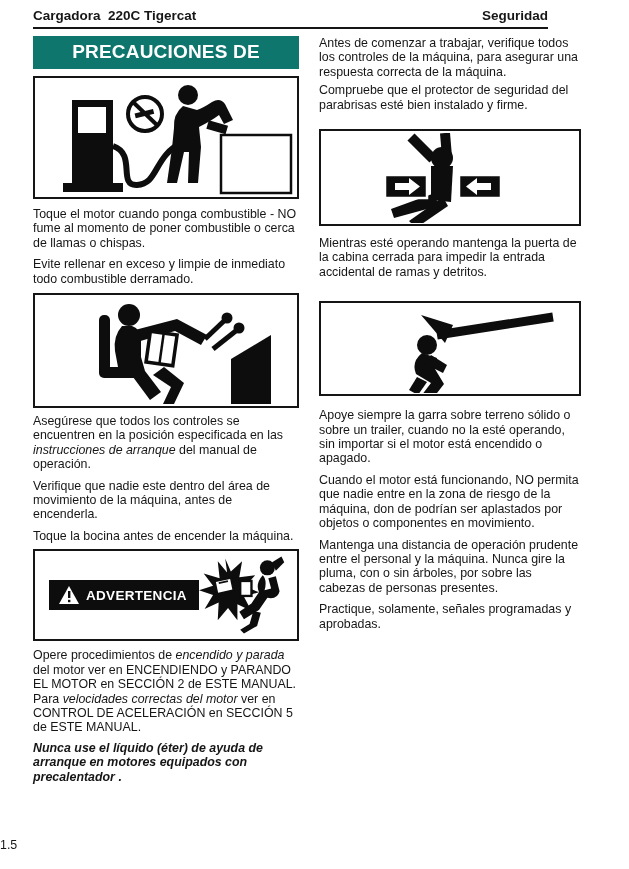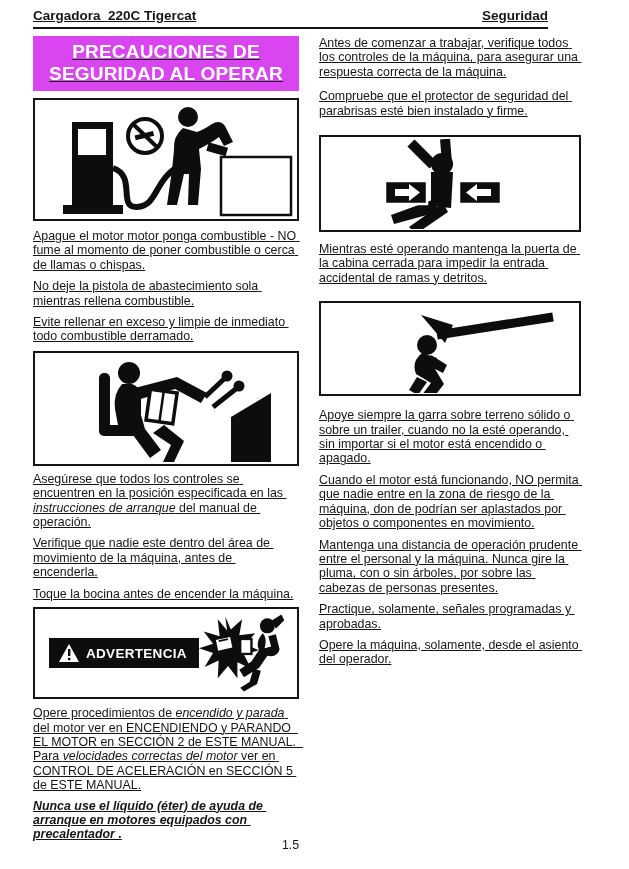--- a/index.html
+++ b/index.html
@@ -2,37 +2,37 @@
 <html><head>
 <meta charset="utf-8">
 <style>
   * { margin:0; padding:0; box-sizing:border-box; }
   html,body { background:#ffffff; }
   body {
     width:629px; height:869px; position:relative; overflow:hidden;
     font-family:"Liberation Sans","DejaVu Sans",sans-serif;
     color:#161616;
   }
-  .page { width:581px; height:869px; position:relative;text-decoration:underline; }
+  .page { width:581px; height:869px; position:relative; }
 
   
   .hdr { padding:8px 33px 0 33px; display:flex; justify-content:space-between; align-items:baseline; }
   .hdr span { font-size:13.5px; font-weight:bold; white-space:pre; }
   .hdr-rule { margin:4px 33px 0 33px; border-bottom:2px solid #151515; }
 
   
   .cols { display:flex; padding:7px 33px 0 33px; gap:20px; }
   .col { width:266px; }
 
   .p { font-size:12.4px; line-height:14.4px; margin-bottom:7px; white-space:pre-wrap; }
   .it { font-style:italic; }
   .bold-it { font-weight:bold; font-style:italic; }
 
   .title-box {
-    background:#d946ef; color:#ffffff; text-align:center;
+    background:#0f766e; color:#ffffff; text-align:center;
     font-weight:bold; font-size:19px; line-height:22px;
     padding:5px 2px 6px 2px; margin-bottom:7px; letter-spacing:.2px;
   }
 
   .picto-box {
     border:2px solid #151515; background:#ffffff;
     display:flex; align-items:center; justify-content:center;
     margin-bottom:8px;
   }
   .picto-box svg { display:block; }
@@ -43,41 +43,40 @@
     padding:0 12px 0 14px;
   }
   .adv-bar {
     background:#0d0d0d; color:#ffffff; height:30px;
     display:flex; align-items:center; gap:7px; padding:0 12px 0 10px;
     font-weight:bold; font-size:13.5px; letter-spacing:.3px;
   }
 
   .pagenum {
     position:absolute; left:0; top:838px; width:100%;
-    text-align:center; font-size:12.4px;
+    text-align:left; font-size:12.4px;
   }
 </style>
 </head>
 <body>
 
 <div class="page">
 
   <div class="hdr">
     <span>Cargadora  220C Tigercat</span>
     <span>Seguridad</span>
   </div>
   <div class="hdr-rule"></div>
 
   <div class="cols">
 
     <div class="col">
 
       <div class="title-box">
         <div>PRECAUCIONES DE</div>
-        <div>SEGURIDAD AL OPERAR</div>
       </div>
 
       <div class="picto-box" style="height:123px">
         <svg width="258" height="115" viewBox="0 0 258 115" aria-hidden="true">
           <rect x="26" y="103" width="60" height="9" fill="#0d0d0d"></rect>
           <rect x="35" y="20" width="41" height="86" fill="#0d0d0d"></rect>
           <rect x="41" y="27" width="28" height="26" fill="#ffffff"></rect>
           <path d="M76,66 C100,74 80,106 100,105 C122,104 116,76 146,62" fill="none" stroke="#0d0d0d" stroke-width="6"></path>
           <circle cx="108" cy="34" r="17" fill="#ffffff" stroke="#0d0d0d" stroke-width="4"></circle>
           <g transform="rotate(-14 108 34)">
@@ -86,22 +85,21 @@
           <line x1="96" y1="22" x2="121" y2="46" stroke="#0d0d0d" stroke-width="4"></line>
           <rect x="184" y="55" width="70" height="58" fill="#ffffff" stroke="#0d0d0d" stroke-width="2.5"></rect>
           <circle cx="151" cy="15" r="10" fill="#0d0d0d"></circle>
           <path d="M146,26 q-10,8 -9,22 l-2,20 -5,35 h10 l7,-31 h5 l-1,31 h10 l3,-36 -2,-20 q12,-6 20,-12 l5,9 9,-4 -8,-16 q-5,-7 -13,-2 -9,6 -15,8 z" fill="#0d0d0d"></path>
           <g transform="rotate(16 181 48)">
               <rect x="170" y="43" width="20" height="9" fill="#0d0d0d"></rect>
             </g>
         </svg>
       </div>
 
-      <p class="p"><span>Apague el motor motor ponga combustible - NO fume al momento de poner combustible o cerca de llamas o chispas.</span></p>
-      <p class="p"><span>No deje la pistola de abastecimiento sola mientras rellena combustible.</span></p>
+      <p class="p"><span>Toque el motor cuando ponga combustible - NO fume al momento de poner combustible o cerca de llamas o chispas.</span></p>
       <p class="p"><span>Evite rellenar en exceso y limpie de inmediato todo combustible derramado.</span></p>
 
       <div class="picto-box" style="height:115px; margin-bottom:6px">
         <svg width="258" height="107" viewBox="0 0 258 107" aria-hidden="true">
           <rect x="62" y="18" width="11" height="60" rx="5" fill="#0d0d0d"></rect>
           <rect x="62" y="70" width="44" height="11" rx="5" fill="#0d0d0d"></rect>
           <circle cx="92" cy="18" r="11" fill="#0d0d0d"></circle>
           <path d="M85,29 q-9,10 -7,25 l3,16 15,10 17,23 11,-8 -16,-21 -4,-14 0,-17 q0,-11 -9,-14 z" fill="#0d0d0d"></path>
           <path d="M94,34 L140,22 L170,38 L164,48 L138,34 L100,45 z" fill="#0d0d0d"></path>
           <g transform="rotate(8 125 52)">
@@ -143,53 +141,52 @@
           <path d="M58,58 l-4,14 -10,6 4,4 14,-8 4,-14 z" fill="#0d0d0d"></path>
         </svg>
       </div>
 
       <p class="p" style="margin-bottom:6px"><span>Opere procedimientos de </span><span class="it">encendido y parada</span><span> del motor ver en ENCENDIENDO y PARANDO  EL MOTOR en SECCIÓN 2 de ESTE MANUAL.  Para </span><span class="it">velocidades correctas del motor</span><span> ver en CONTROL DE ACELERACIÓN en SECCIÓN 5 de ESTE MANUAL.</span></p>
       <p class="p bold-it"><span>Nunca use el líquido (éter) de ayuda de arranque en motores equipados con precalentador .</span></p>
     </div>
 
     <div class="col">
 
-      <p class="p" style="margin-bottom:10px"><span>Antes de comenzar a trabajar, verifique todos los controles de la máquina, para asegurar una respuesta correcta de la máquina.</span></p>
+      <p class="p" style="margin-bottom:4px"><span>Antes de comenzar a trabajar, verifique todos los controles de la máquina, para asegurar una respuesta correcta de la máquina.</span></p>
       <p class="p" style="margin-bottom:17px"><span>Compruebe que el protector de seguridad del parabrisas esté bien instalado y firme.</span></p>
 
       <div class="picto-box" style="height:97px; margin-bottom:10px">
         <svg width="258" height="90" viewBox="0 0 258 90" aria-hidden="true">
           <line x1="112" y1="26" x2="90" y2="4" stroke="#0d0d0d" stroke-width="10"></line>
           <line x1="126" y1="24" x2="124" y2="0" stroke="#0d0d0d" stroke-width="10"></line>
           <circle cx="121" cy="25" r="11" fill="#0d0d0d"></circle>
           <path d="M110,33 h22 l-2,36 -20,-2 z" fill="#0d0d0d"></path>
           <path d="M114,60 l-44,16 3,9 44,-12 z" fill="#0d0d0d"></path>
           <path d="M122,64 l-34,24 7,7 32,-22 z" fill="#0d0d0d"></path>
           <rect x="64" y="42" width="42" height="23" fill="#0d0d0d" stroke="#ffffff" stroke-width="2.5"></rect>
           <polygon points="74,50 88,50 88,45 99,53.5 88,62 88,57 74,57" fill="#ffffff"></polygon>
           <rect x="138" y="42" width="42" height="23" fill="#0d0d0d" stroke="#ffffff" stroke-width="2.5"></rect>
           <polygon points="170,50 156,50 156,45 145,53.5 156,62 156,57 170,57" fill="#ffffff"></polygon>
         </svg>
       </div>
 
-      <p class="p" style="margin-bottom:16px"><span>Mientras esté operando mantenga la puerta de la cabina cerrada para impedir la entrada accidental de ramas y detritos.</span></p>
+      <p class="p" style="margin-bottom:22px"><span>Mientras esté operando mantenga la puerta de la cabina cerrada para impedir la entrada accidental de ramas y detritos.</span></p>
 
       <div class="picto-box" style="height:95px; margin-bottom:12px">
         <svg width="258" height="88" viewBox="0 0 258 88" aria-hidden="true">
           <line x1="232" y1="12" x2="116" y2="30" stroke="#0d0d0d" stroke-width="9"></line>
           <polygon points="124,38 100,10 132,20" fill="#0d0d0d"></polygon>
           <circle cx="106" cy="40" r="10" fill="#0d0d0d"></circle>
           <path d="M101,48 q-11,9 -6,21 l15,9 -13,17 9,6 17,-22 -9,-15 2,-11 z" fill="#0d0d0d"></path>
           <path d="M96,72 l-8,13 9,5 9,-13 z" fill="#0d0d0d"></path>
           <path d="M110,50 l16,10 -4,8 -18,-9 z" fill="#0d0d0d"></path>
         </svg>
       </div>
 
       <p class="p"><span>Apoye siempre la garra sobre terreno sólido o sobre un trailer, cuando no la esté operando, sin importar si el motor está encendido o apagado.</span></p>
       <p class="p"><span>Cuando el motor está funcionando, NO permita que nadie entre en la zona de riesgo de la máquina, don de podrían ser aplastados por objetos o componentes en movimiento.</span></p>
       <p class="p"><span>Mantenga una distancia de operación prudente entre el personal y la máquina. Nunca gire la pluma, con o sin árboles, por sobre las cabezas de personas presentes.</span></p>
       <p class="p"><span>Practique, solamente, señales programadas y aprobadas.</span></p>
-      <p class="p"><span>Opere la máquina, solamente, desde el asiento del operador.</span></p>
     </div>
   </div>
 
   <div class="pagenum">1.5</div>
 </div>
 
 </body></html>

